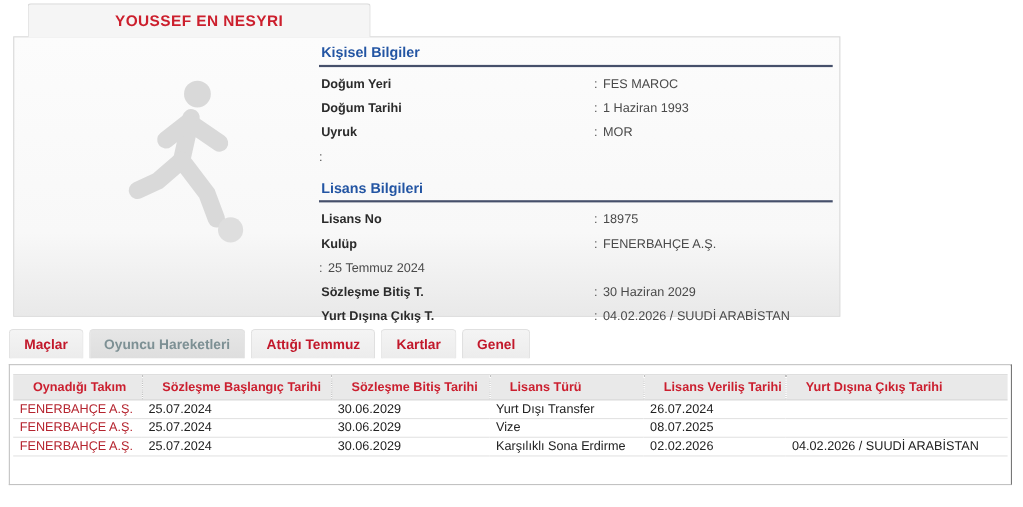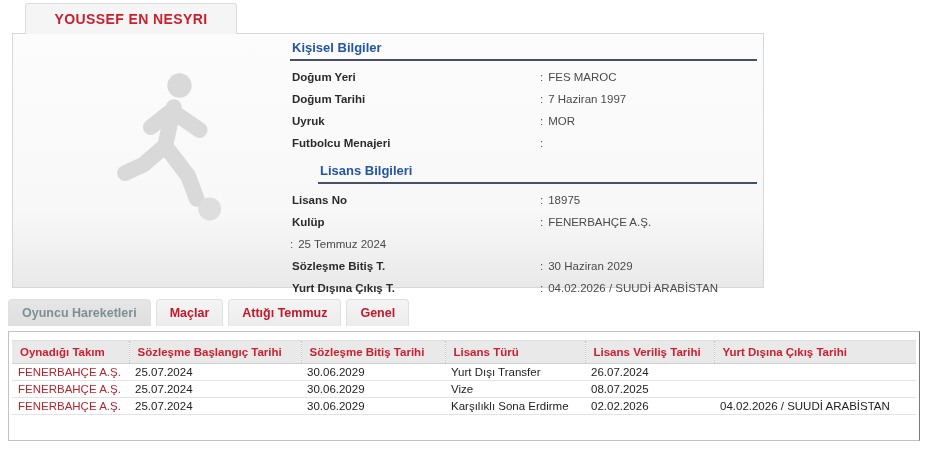--- a/index.html
+++ b/index.html
@@ -1,53 +1,53 @@
 <!DOCTYPE html>
 <html><head>
 <meta charset="utf-8">
 <style>
   * { margin:0; padding:0; box-sizing:border-box; }
   html,body { width:930px; height:461px; background:#ffffff; overflow:hidden;
               font-family:"Liberation Sans", sans-serif; position:relative; }
 
   
-  .name-tab { position:absolute; left:25px; top:3px; width:212px; height:31px;
+  .name-tab { position:absolute; left:25px; top:3px; width:312px; height:31px;
               background:#f5f5f5; border:1px solid #dcdcdc; border-bottom:none;
               border-radius:3px 3px 0 0; display:flex; align-items:center; justify-content:center;
               font-weight:bold; font-size:14px; letter-spacing:.4px; color:#cc1f2d; z-index:2; }
   .profile { position:absolute; left:12px; top:33px; width:752px; height:255px;
              background:linear-gradient(180deg,#fcfcfc 0%,#f8f8f8 70%,#e9e9e9 100%);
              border:1px solid #d8d8d8;text-decoration:underline; }
   .photo-box { position:absolute; left:70px; top:20px; width:170px; height:185px;
                display:flex; align-items:center; justify-content:center; }
   .photo-box svg { width:150px; height:165px; }
 
   .info-panel { position:absolute; left:277px; top:4px; right:6px; }
   .sec-title { color:#2355a3; font-size:13px; font-weight:bold; padding:2px 2px 4px 2px;
                border-bottom:2px solid #46506b; margin-bottom:5px; }
-  .sec-title.second { margin-top:7px;margin-left:28px; }
+  .sec-title.second { margin-top:7px; }
   .info-row { display:flex; align-items:center; height:22px; font-size:11.5px; }
   .info-row .lbl { width:250px; font-weight:bold; color:#2b2b2b; padding-left:2px; }
   .info-row .colon { color:#555; margin-right:5px; }
   .info-row .val { color:#4a4a4a;text-align:right; }
 
   
   .tabbar { position:absolute; left:8px; top:299px; display:flex; gap:5px; }
   .tab { height:27px; padding:0 13px; display:flex; align-items:center;
          background:linear-gradient(180deg,#f4f4f4,#ececec);
          border:1px solid #e0e0e0; border-bottom:none; border-radius:4px 4px 0 0;
          font-size:12.5px; font-weight:bold; color:#c2182b; cursor:pointer; white-space:nowrap; }
   .tab.active { background:linear-gradient(180deg,#e6e6e6,#dedede); color:#7d9094; }
 
   
   .panel { position:absolute; left:8px; top:331px; width:912px; height:110px;
            background:#ffffff; border:1px solid #c2c2c2; border-right-color:#777; }
   table { border-collapse:collapse; width:904px; margin:8px 3px 0 3px; table-layout:fixed; }
   th { background:#e9e9e9; color:#cb1f2f; font-size:11.5px; font-weight:bold; text-align:left;
-       padding:5px 8px; border-right:1px dotted #c0c0c0; border-top:1px solid #dedede;
+       padding:5px 18px; border-right:1px dotted #c0c0c0; border-top:1px solid #dedede;
        border-bottom:1px solid #cfcfcf; white-space:nowrap; overflow:hidden; }
   th:last-child { border-right:none; }
   td { font-size:11.5px; color:#222; padding:2px 6px; border-bottom:1px solid #e3e3e3;
        white-space:nowrap; overflow:hidden; }
   td.team { color:#b5242f; }
   col.c1{width:117px} col.c2{width:172px} col.c3{width:144px}
   col.c4{width:140px} col.c5{width:129px} col.c6{width:auto}
 </style>
 </head>
 <body>
@@ -76,29 +76,28 @@
     <div class="sec-title">Kişisel Bilgiler</div>
     <div id="personal-rows">
         <div class="info-row">
           <span class="lbl">Doğum Yeri</span>
           <span class="colon">:</span>
           <span class="val">FES MAROC</span>
         </div>
         <div class="info-row">
           <span class="lbl">Doğum Tarihi</span>
           <span class="colon">:</span>
-          <span class="val">7 Haziran 1997</span>
+          <span class="val">1 Haziran 1993</span>
         </div>
         <div class="info-row">
           <span class="lbl">Uyruk</span>
           <span class="colon">:</span>
           <span class="val">MOR</span>
         </div>
         <div class="info-row">
-          <span class="lbl">Futbolcu Menajeri</span>
           <span class="colon">:</span>
           <span class="val"></span>
         </div>
       </div>
     <div class="sec-title second">Lisans Bilgileri</div>
     <div id="license-rows">
         <div class="info-row">
           <span class="lbl">Lisans No</span>
           <span class="colon">:</span>
           <span class="val">18975</span>
@@ -120,23 +119,24 @@
         <div class="info-row">
           <span class="lbl">Yurt Dışına Çıkış T.</span>
           <span class="colon">:</span>
           <span class="val">04.02.2026 / SUUDİ ARABİSTAN</span>
         </div>
       </div>
   </div>
 </div>
 
 <div class="tabbar" id="tabbar">
+    <div class="tab">Maçlar</div>
     <div class="tab active">Oyuncu Hareketleri</div>
-    <div class="tab">Maçlar</div>
     <div class="tab">Attığı Temmuz</div>
+    <div class="tab">Kartlar</div>
     <div class="tab">Genel</div>
   </div>
 
 <div class="panel">
   <table>
     <colgroup>
       <col class="c1">
         <col class="c2">
         <col class="c3">
         <col class="c4">

